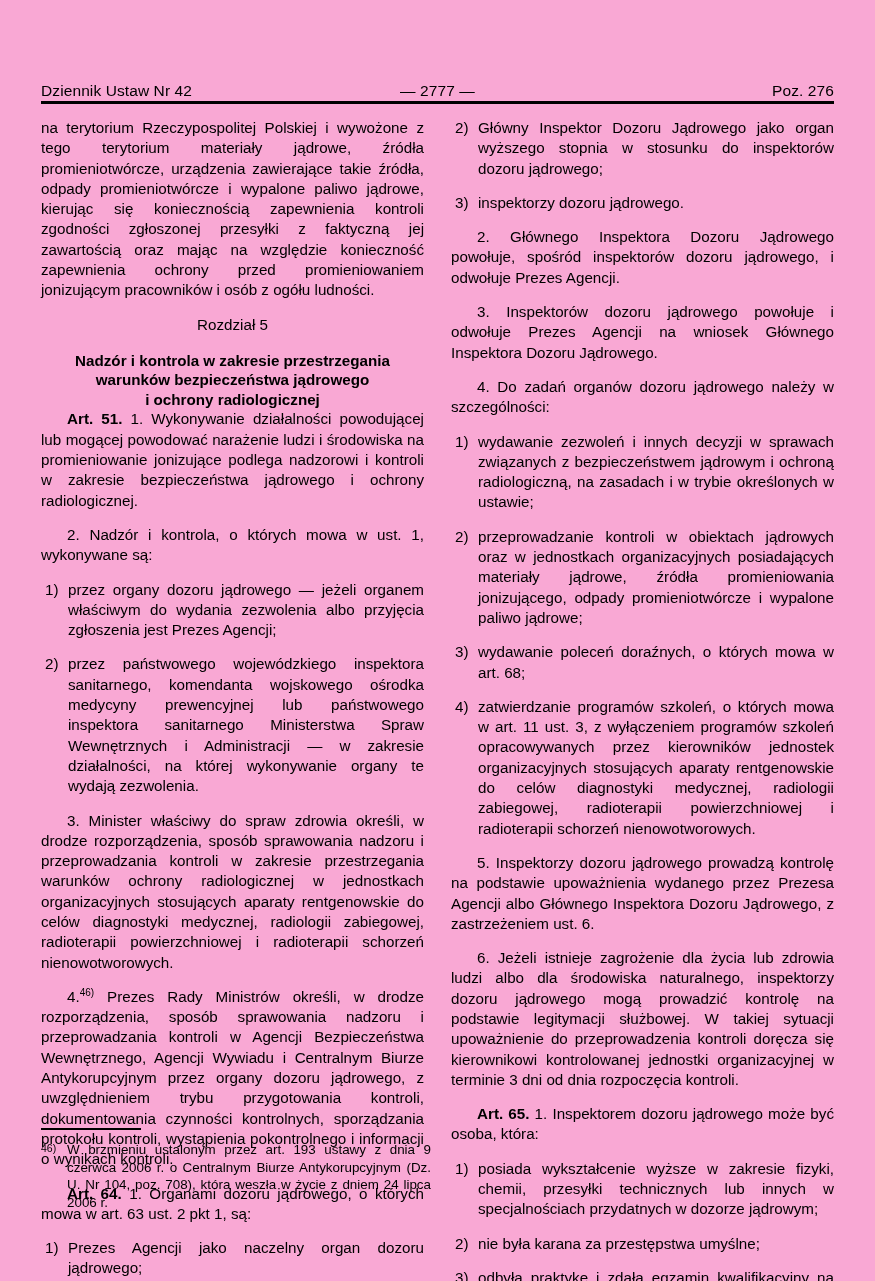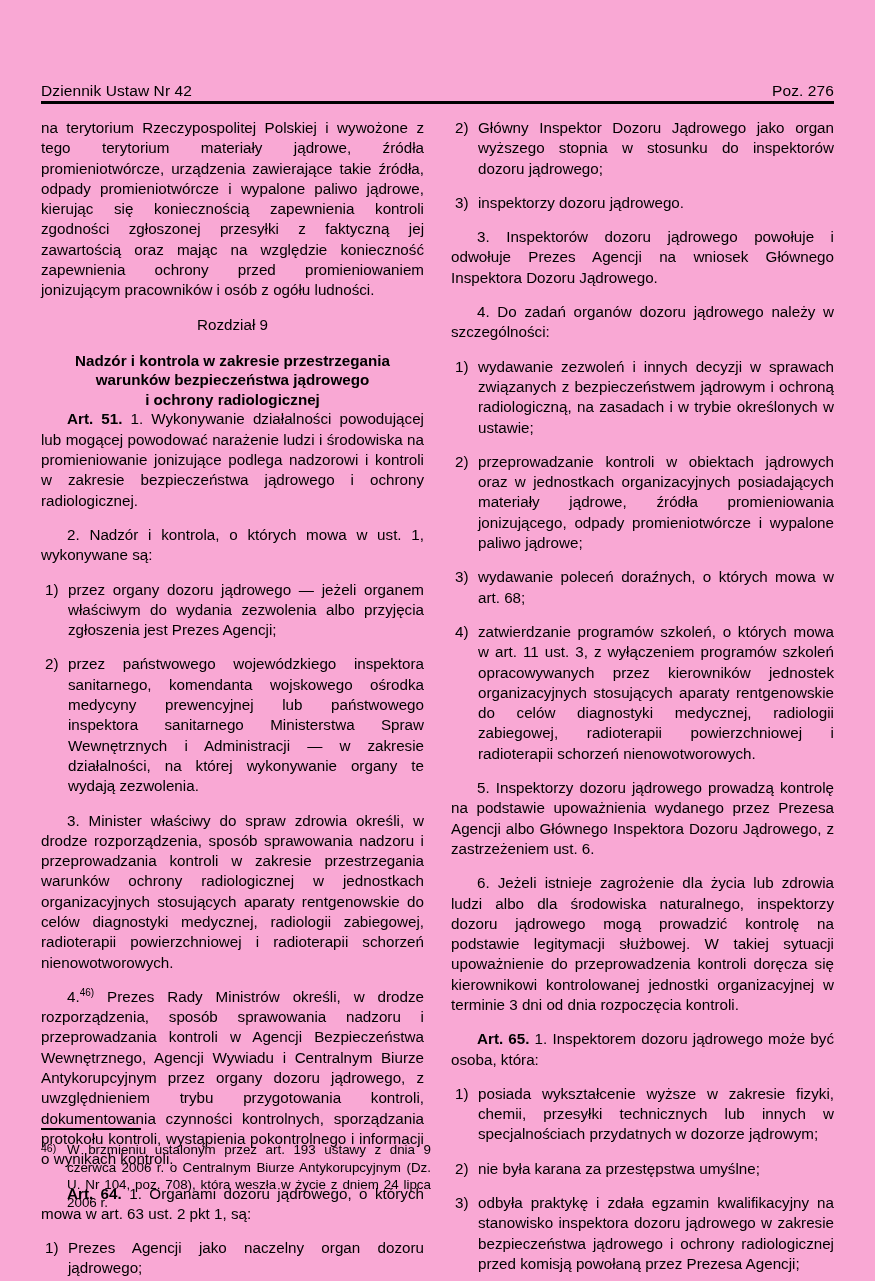--- a/index.html
+++ b/index.html
@@ -156,31 +156,32 @@
     line-height: 0;
   }
 </style>
 </head>
 <body>
 
 <div class="page">
 
   <div class="runhead">
     <span>Dziennik Ustaw Nr 42</span>
+    <span class="center">— 2777 —</span>
     <span>Poz. 276</span>
   </div>
   <div class="rule"></div>
 
   <div class="columns">
 
     <div class="col">
 
       <p class="para noindent">na terytorium Rzeczypospolitej Polskiej i wywożone z tego terytorium materiały jądrowe, źródła promieniotwórcze, urządzenia zawierające takie źródła, odpady promieniotwórcze i wypalone paliwo jądrowe, kierując się koniecznością zapewnienia kontroli zgodności zgłoszonej przesyłki z faktyczną jej zawartością oraz mając na względzie konieczność zapewnienia ochrony przed promieniowaniem jonizującym pracowników i osób z ogółu ludności.</p>
 
-      <p class="chapter-no">Rozdział 9</p>
+      <p class="chapter-no">Rozdział 5</p>
 
       <div class="chapter-title">
         <span>Nadzór i kontrola w zakresie przestrzegania</span>
         <span>warunków bezpieczeństwa jądrowego</span>
         <span>i ochrony radiologicznej</span>
       </div>
 
       <p class="para indent"><b>Art. 51.</b> <span>1. Wykonywanie działalności powodującej lub mogącej powodować narażenie ludzi i środowiska na promieniowanie jonizujące podlega nadzorowi i kontroli w zakresie bezpieczeństwa jądrowego i ochrony radiologicznej.</span></p>
 
       <p class="para indent">2. Nadzór i kontrola, o których mowa w ust. 1, wykonywane są:</p>
@@ -213,20 +214,21 @@
       <div class="li">
         <span class="marker">2)</span>
         <span class="body">Główny Inspektor Dozoru Jądrowego jako organ wyższego stopnia w stosunku do inspektorów dozoru jądrowego;</span>
       </div>
 
       <div class="li">
         <span class="marker">3)</span>
         <span class="body">inspektorzy dozoru jądrowego.</span>
       </div>
 
+      <p class="para indent">2. Głównego Inspektora Dozoru Jądrowego powołuje, spośród inspektorów dozoru jądrowego, i odwołuje Prezes Agencji.</p>
 
       <p class="para indent">3. Inspektorów dozoru jądrowego powołuje i odwołuje Prezes Agencji na wniosek Głównego Inspektora Dozoru Jądrowego.</p>
 
       <p class="para indent">4. Do zadań organów dozoru jądrowego należy w szczególności:</p>
 
       <div class="li">
         <span class="marker">1)</span>
         <span class="body">wydawanie zezwoleń i innych decyzji w sprawach związanych z bezpieczeństwem jądrowym i ochroną radiologiczną, na zasadach i w trybie określonych w ustawie;</span>
       </div>
 

